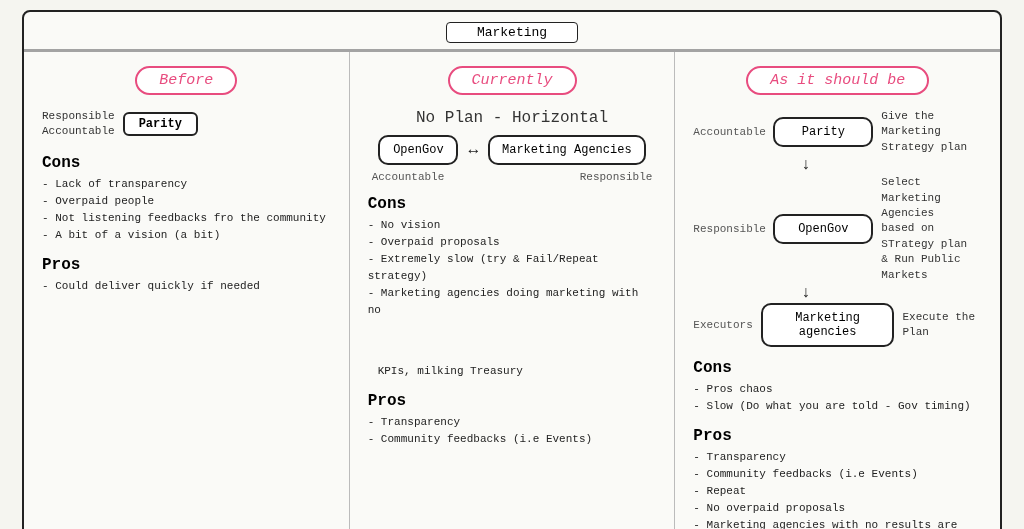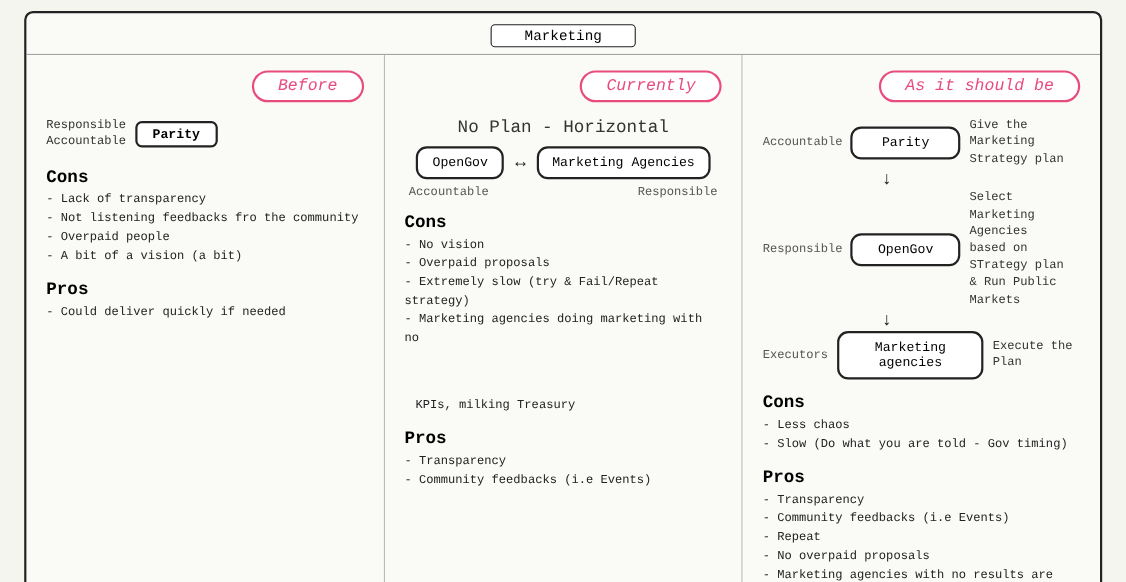--- a/index.html
+++ b/index.html
@@ -18,21 +18,21 @@
       border-radius: 8px;
       width: 980px;
       min-height: 490px;
       padding: 0;
       position: relative;
     }
     .top-title-bar {
       display: flex;
       justify-content: center;
       padding: 10px 0 6px 0;
-      border-bottom: 1px solid #a3a3a3;
+      border-bottom: 3px solid #a3a3a3;
     }
     .top-title-box {
       border: 1.5px solid #222;
       border-radius: 4px;
       padding: 2px 30px;
       font-size: 13px;
       font-weight: normal;
       background: #fff;
     }
     .columns {
@@ -42,21 +42,21 @@
     .column {
       flex: 1;
       padding: 14px 18px 14px 18px;
       border-right: 1.5px solid #bbb;
       position: relative;
     }
     .column:last-child {
       border-right: none;
     }
     .col-header {
-      text-align: right;
+      text-align: center;
       margin-bottom: 14px;
     }
     .col-header-box {
       display: inline-block;
       border: 2px solid #e84c7f;
       border-radius: 20px;
       padding: 4px 22px;
       font-size: 15px;
       color: #e84c7f;
       font-style: italic;
@@ -184,22 +184,22 @@
       <div class="col-header">
         <div class="col-header-box">Before</div>
       </div>
       <div class="responsible-row">
         <div style="font-size:11px; line-height:1.4; color:#333;">Responsible<br>Accountable</div>
         <div class="parity-box">Parity</div>
       </div>
       <div class="cons-block">
         <div class="block-title">Cons</div>
         <div class="block-item">- Lack of transparency</div>
+        <div class="block-item">- Overpaid people</div>
         <div class="block-item">- Not listening feedbacks fro the community</div>
-        <div class="block-item">- Overpaid people</div>
         <div class="block-item">- A bit of a vision (a bit)</div>
       </div>
       <div class="pros-block">
         <div class="block-title">Pros</div>
         <div class="block-item">- Could deliver quickly if needed</div>
       </div>
     </div>
 
     <div class="column">
       <div class="col-header">
@@ -253,21 +253,21 @@
         <div class="vflow-arrow">↓</div>
 
         <div class="vflow-row">
           <div class="vflow-label-left">Executors</div>
           <div class="vflow-box">Marketing agencies</div>
           <div class="vflow-label-right">Execute the Plan</div>
         </div>
       </div>
       <div class="cons-block">
         <div class="block-title">Cons</div>
-        <div class="block-item">- Less chaos</div>
+        <div class="block-item">- Pros chaos</div>
         <div class="block-item">- Slow (Do what you are told - Gov timing)</div>
       </div>
       <div class="pros-block">
         <div class="block-title">Pros</div>
         <div class="block-item">- Transparency</div>
         <div class="block-item">- Community feedbacks (i.e Events)</div>
         <div class="block-item">- Repeat</div>
         <div class="block-item">- No overpaid proposals</div>
         <div class="block-item">- Marketing agencies with no results are removed</div>
       </div>

